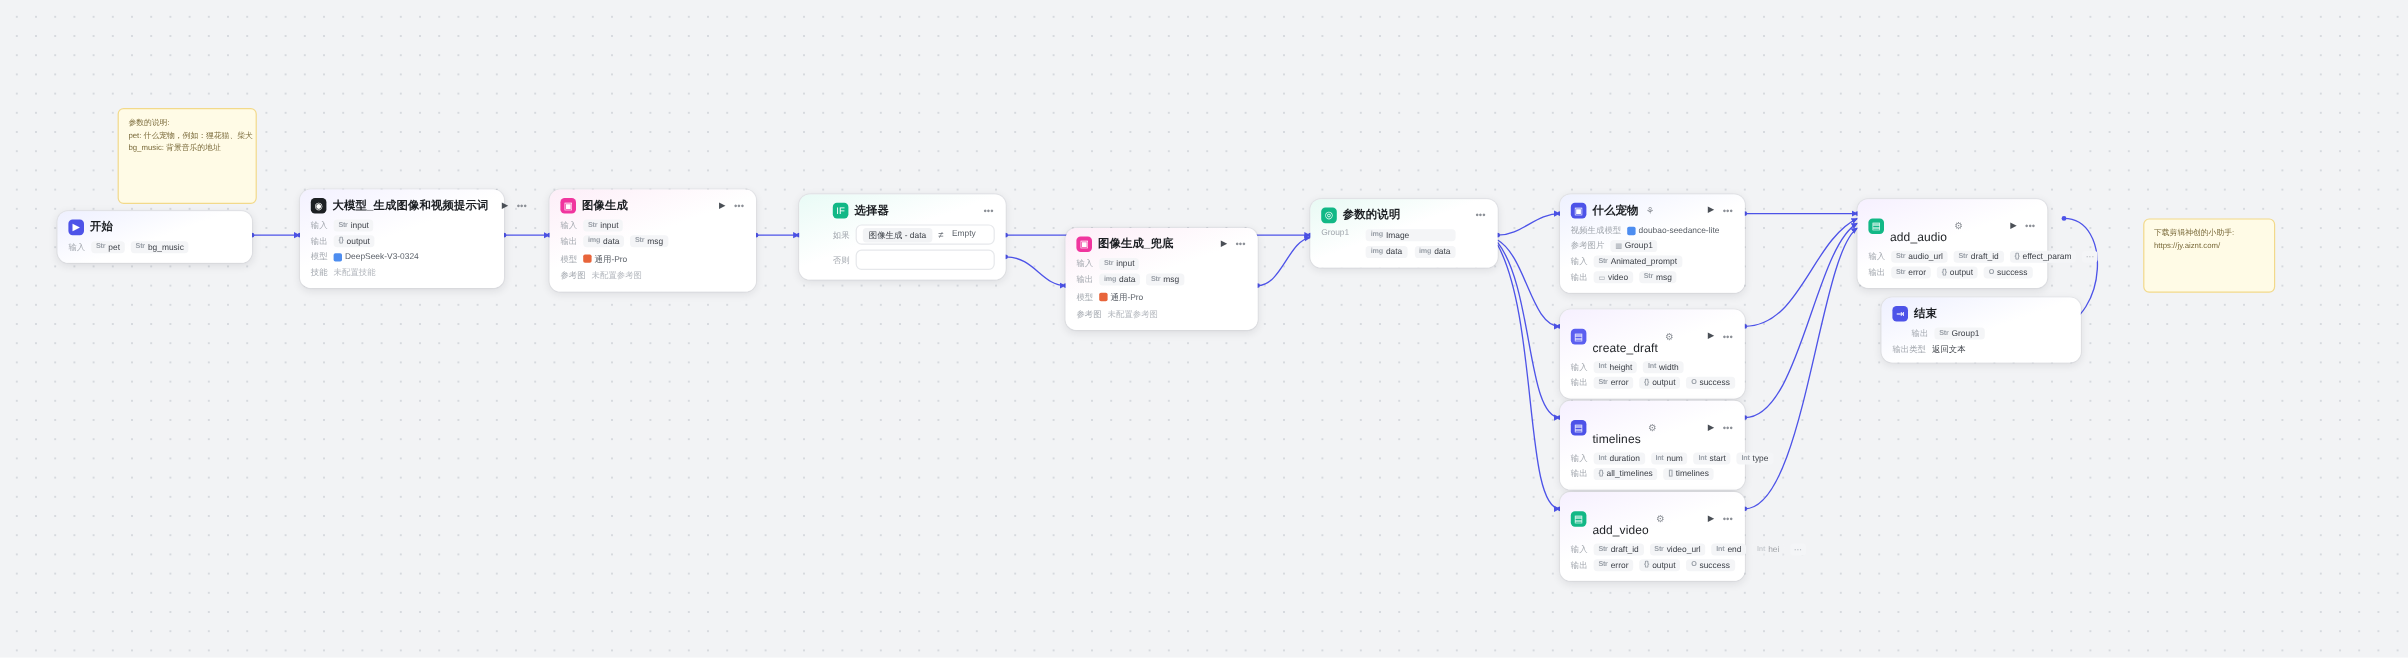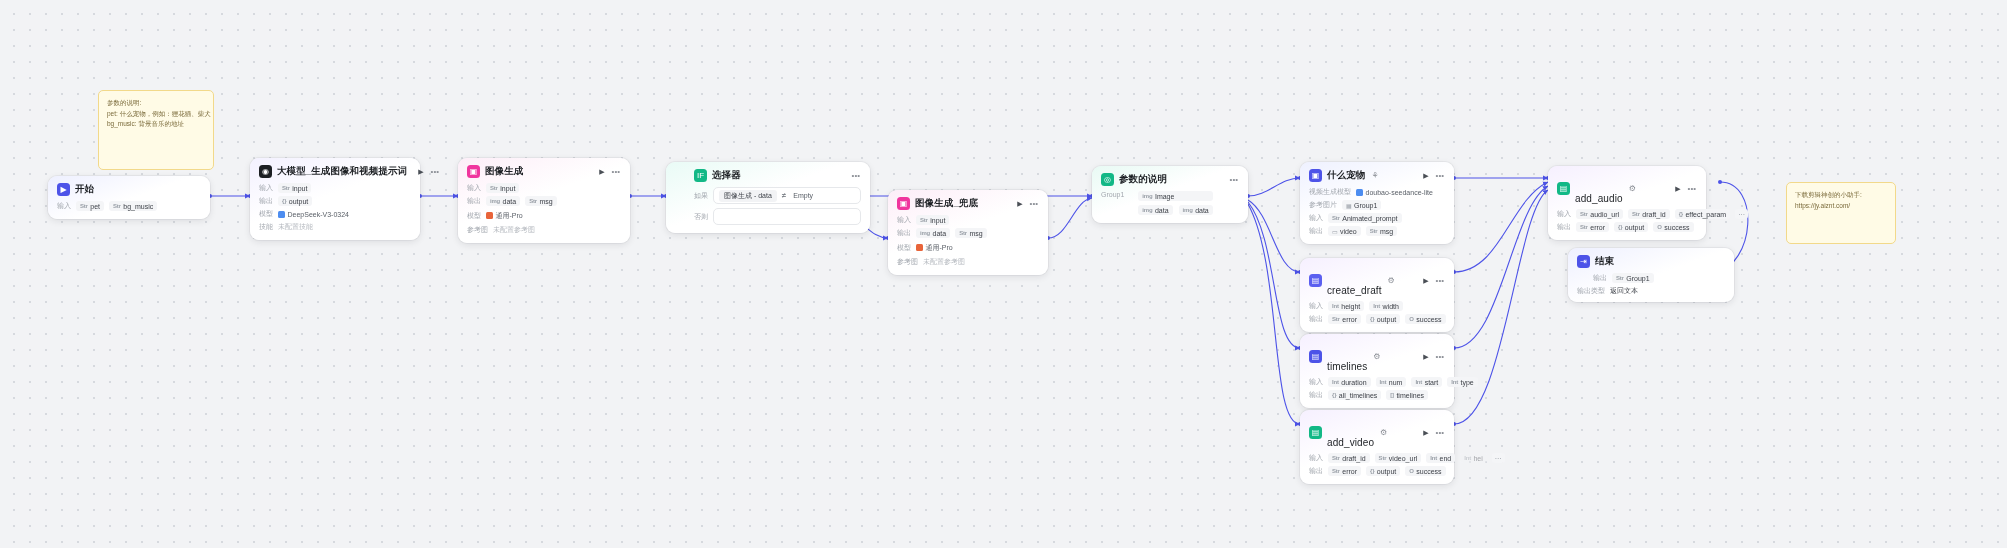--- a/index.html
+++ b/index.html
@@ -251,21 +251,21 @@
         <span class="mini-icon" style="background:#e8643a;"></span>
         <span>通用-Pro</span>
       </span>
     </div>
     <div class="row">
       <span class="rlabel">参考图</span>
       <span class="muted">未配置参考图</span>
     </div>
   </div>
 
-  <div class="node tinted-sel" style="left:666px; top:162px; width:204px;padding-left:28px;">
+  <div class="node tinted-sel" style="left:666px; top:162px; width:172px;padding-left:28px;">
     <div class="node-head">
       <span class="nicon" style="background:#12b886;">IF</span>
       <span class="ntitle">选择器</span>
       <span class="head-spacer"></span>
       <span class="head-btn">•••</span>
     </div>
     <div class="cond-row">
       <span class="rlabel">如果</span>
       <span class="cond-box">
         <span class="cond-pill">图像生成 - data</span>

